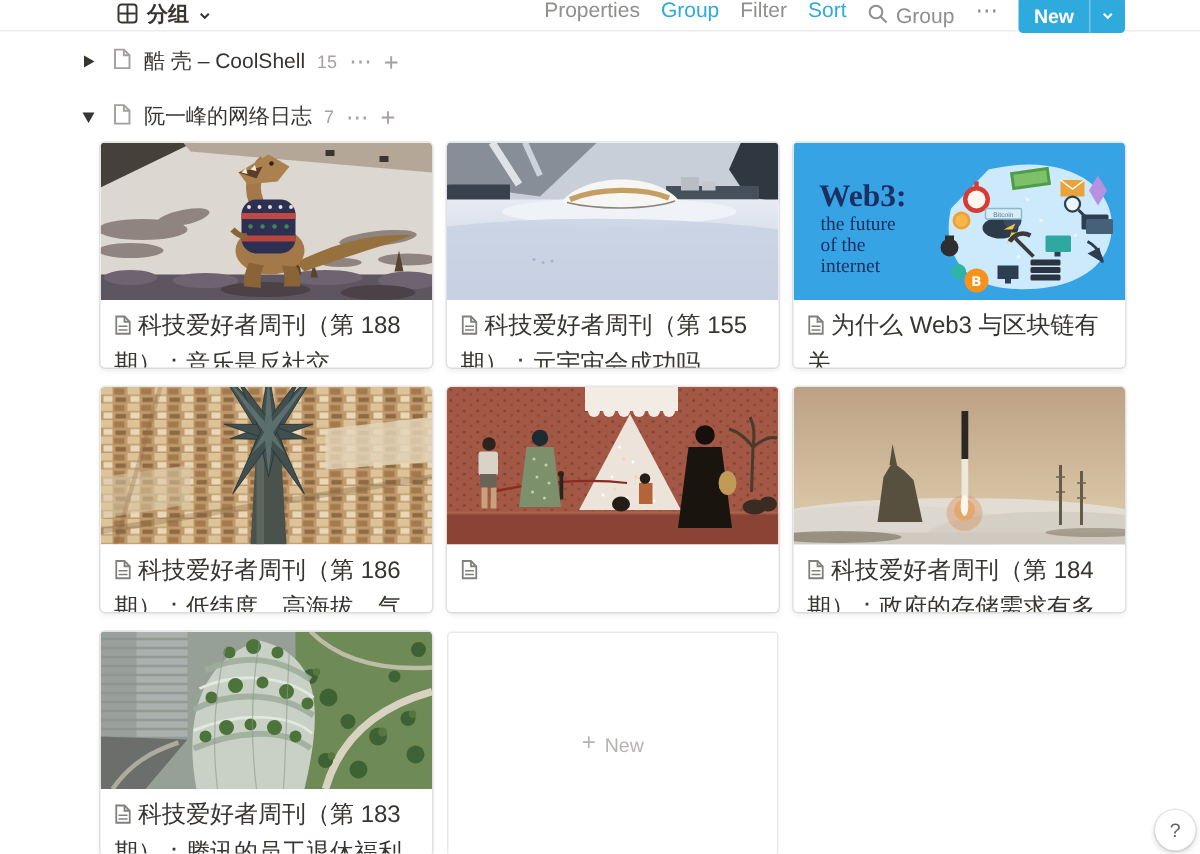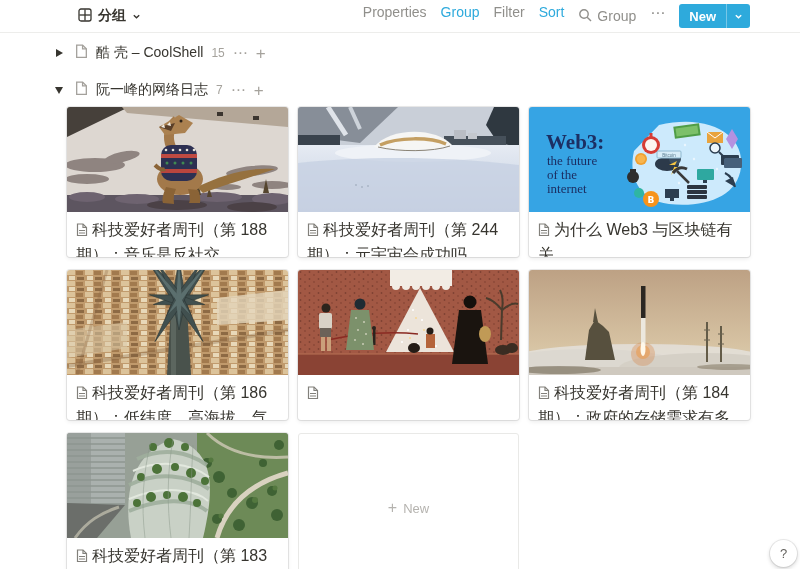--- a/index.html
+++ b/index.html
@@ -4,21 +4,21 @@
 <style>
   html,body{margin:0;padding:0}
   body{
     width:800px;height:569px;overflow:hidden;position:relative;
     background:#fff;color:#37352f;
     font-family:"Liberation Sans","DejaVu Sans",sans-serif;
     -webkit-font-smoothing:antialiased;
   }
   
   .toolbar{
-    height:33px;box-sizing:border-box;
+    height:21px;box-sizing:border-box;
     display:flex;align-items:center;justify-content:space-between;
     padding:0 50px 0 78px;border-bottom:1px solid #ededeb;
   }
   .view-switcher{display:flex;align-items:center;gap:6px;font-size:14px;font-weight:600;cursor:pointer}
   .tb-right{display:flex;gap:14px;font-size:14px;color:#908f8b}
   .tb-link{cursor:pointer}
   .tb-link.active{color:#2eaadc}
   .search{display:flex;align-items:center;gap:5px;cursor:pointer}
   .tb-more{color:#908f8b;font-size:15px;cursor:pointer}
   .new-btn{display:flex;align-items:stretch;background:#2eaadc;border-radius:3px;height:24px;color:#fff;font-size:13px;font-weight:700;overflow:hidden;cursor:pointer}
@@ -242,21 +242,21 @@
             <circle cx="64" cy="80" r="1"></circle>
             <circle cx="70" cy="79" r="1"></circle>
           </g>
       </svg>
     </div>
     <div class="card-title"><span class="page-icon"><svg width="12" height="14" viewBox="0 0 12 14">
             <path d="M1.5,1 h5.5 l3.5,3.5 v8 h-9 z" fill="#fff" stroke="#82807b" stroke-width="1.2"></path>
             <path d="M7,1 v3.5 h3.5" fill="none" stroke="#82807b" stroke-width="1.2"></path>
             <line x1="3" y1="7.5" x2="9" y2="7.5" stroke="#82807b"></line>
             <line x1="3" y1="10" x2="9" y2="10" stroke="#82807b"></line>
-          </svg></span><span>科技爱好者周刊（第 244 期）：元宇宙会成功吗</span></div>
+          </svg></span><span>科技爱好者周刊（第 155 期）：元宇宙会成功吗</span></div>
   </div>
 
   <div class="card">
     <div class="cover">
       <svg viewBox="0 0 221 105" preserveAspectRatio="xMidYMid slice">
         <rect width="221" height="105" fill="#36a4e4"></rect>
         <path d="M130,18 C180,6 216,28 212,60 C209,90 175,101 140,97 C110,93 99,70 105,44 Z" fill="#cdeafc"></path>
         <g transform="rotate(-8 158 24)">
             <rect x="145" y="18" width="26" height="12" fill="#4f9d47"></rect>
             <rect x="147" y="20" width="22" height="8" fill="#7cc06a"></rect>

